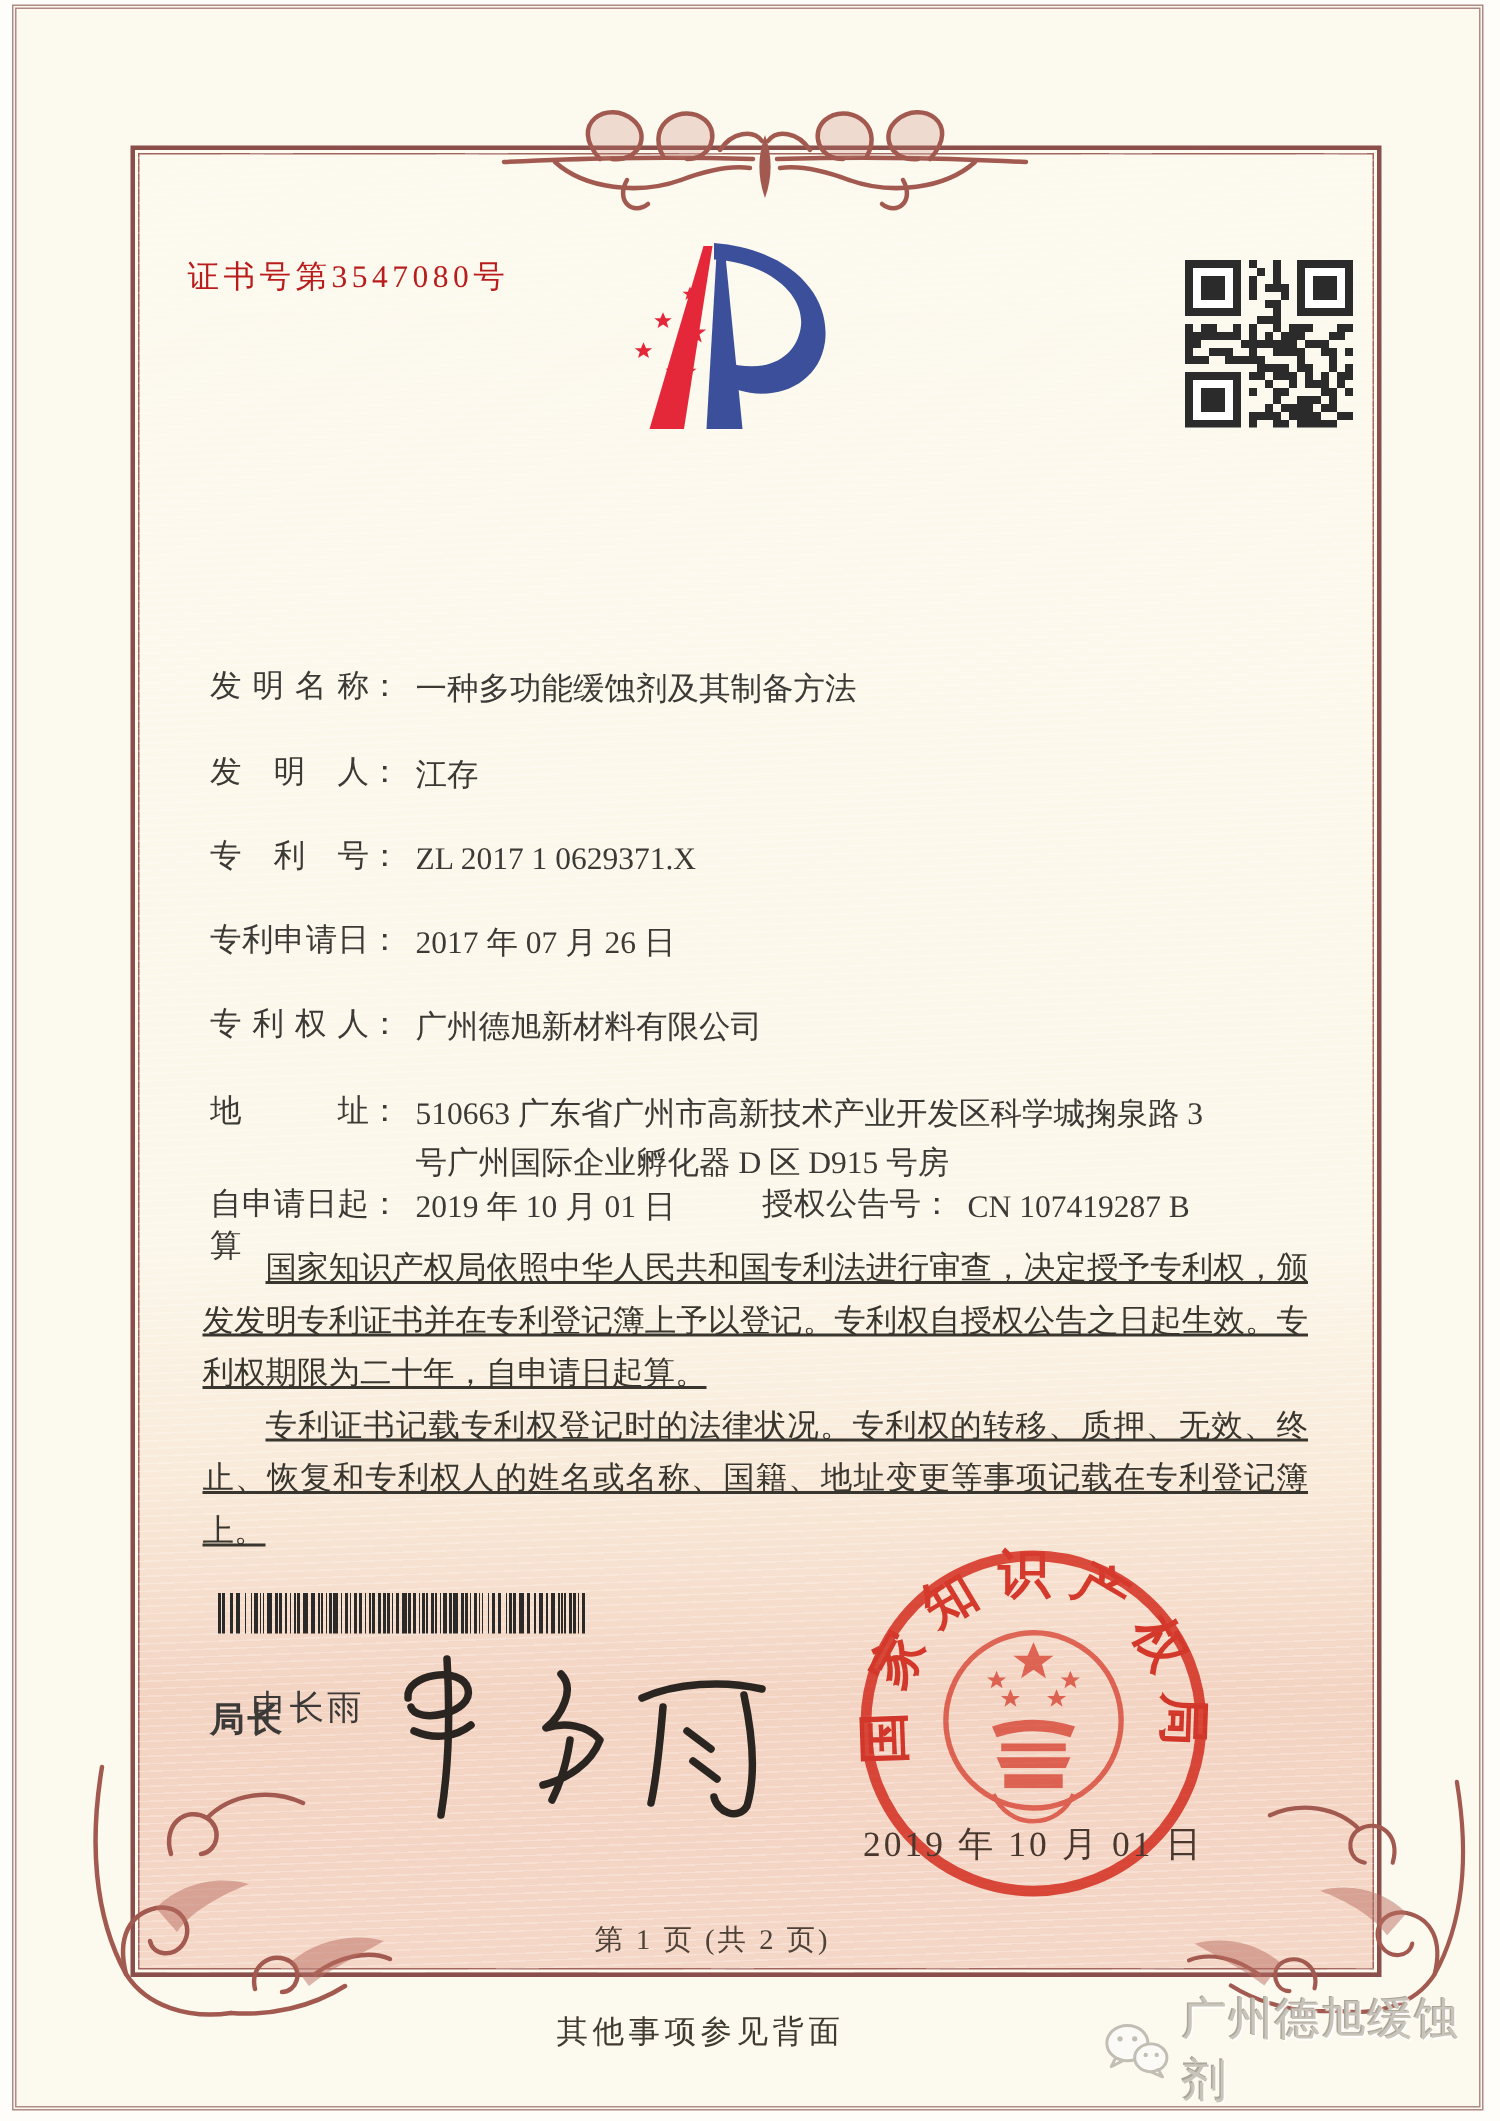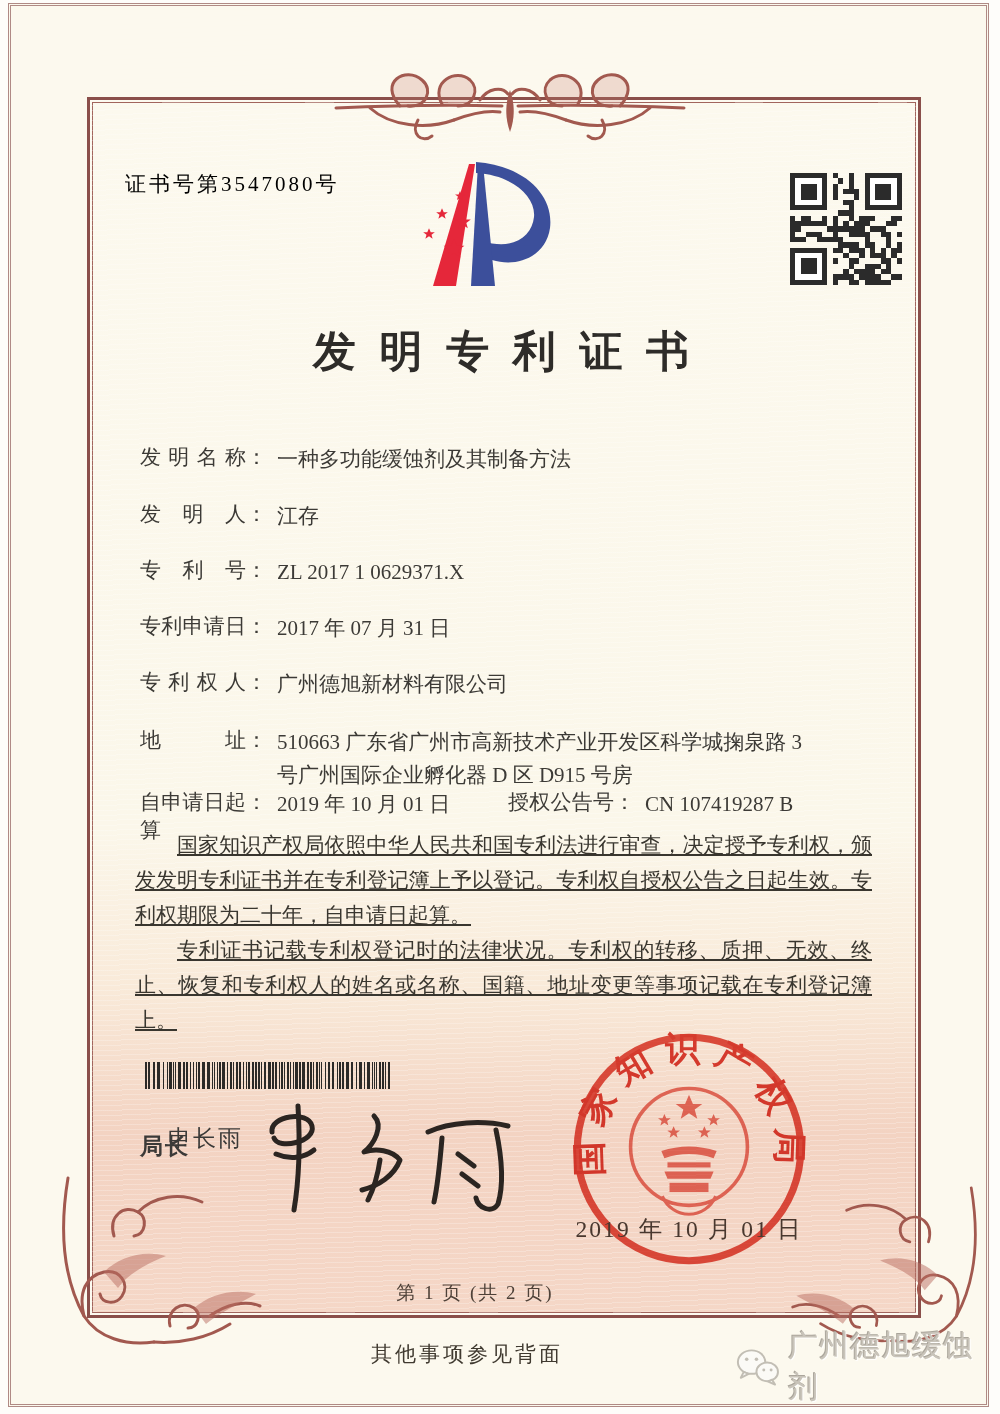--- a/index.html
+++ b/index.html
@@ -8,21 +8,21 @@
   .abs{position:absolute;}
   
   .outer-edge{position:absolute;top:3px;left:8px;right:11px;bottom:7px;border:3px double #b08a85;background:#fcf9ee;}
   
   .frame{position:absolute;left:87px;top:97px;width:828px;height:1215px;
          border:3px solid #8a4f4a;
          box-shadow:inset 0 0 0 2px #fdfaf0, inset 0 0 0 3px #a2655d;
          background:linear-gradient(180deg,#fcf9ee 0%,#fbf7ea 60%,#f9ead9 73%,#f3d3c2 85%,#f5d7c7 100%);}
   .frame .waves{position:absolute;inset:0;pointer-events:none;opacity:.28;
          background:repeating-linear-gradient(178deg,rgba(255,255,255,.85) 0 1px,rgba(255,255,255,0) 1px 5px);}
-  .cert-no{left:125px;top:170px;font-size:21px;letter-spacing:3px;color:#000000;}
+  .cert-no{left:125px;top:170px;font-size:21px;letter-spacing:3px;color:#b91c1c;}
   .title{left:87px;top:323px;width:828px;text-align:center;font-size:43px;font-weight:700;
          letter-spacing:.55em;text-indent:.55em;color:#2e2c29;}
   .frow{left:140px;width:740px;font-size:21px;color:#3c3a36;}
   .flabel{display:inline-block;width:106px;text-align:justify;text-align-last:justify;vertical-align:top;}
   .fcolon{vertical-align:top;}
   .fval{display:inline-block;margin-left:10px;vertical-align:top;white-space:pre-line;max-width:600px;line-height:1.55;}
   .pair2{position:absolute;left:368px;top:0;white-space:nowrap;}
   .paras{left:135px;top:828px;width:737px;font-size:21px;line-height:35px;text-align:justify;color:#39362f;text-decoration:underline;}
   .paras p{margin:0;text-indent:2em;}
   .director{left:140px;font-family:"Liberation Sans","DejaVu Sans",sans-serif;
@@ -243,33 +243,32 @@
       <rect x="1" y="1" width="5" height="5" fill="#fff"></rect>
       <rect x="2" y="2" width="3" height="3" fill="#2b2b2b"></rect>
       <rect x="14" y="0" width="7" height="7" fill="#2b2b2b"></rect>
       <rect x="15" y="1" width="5" height="5" fill="#fff"></rect>
       <rect x="16" y="2" width="3" height="3" fill="#2b2b2b"></rect>
       <rect x="0" y="14" width="7" height="7" fill="#2b2b2b"></rect>
       <rect x="1" y="15" width="5" height="5" fill="#fff"></rect>
       <rect x="2" y="16" width="3" height="3" fill="#2b2b2b"></rect>
     </svg>
 
-  <div class="abs title">发明专利证书</div>
 
   <div class="abs frow" style="top:443px;">
     <span class="flabel">发明名称</span><span class="fcolon">：</span><span class="fval">一种多功能缓蚀剂及其制备方法</span>
   </div>
   <div class="abs frow" style="top:500px;">
     <span class="flabel">发明人</span><span class="fcolon">：</span><span class="fval">江存</span>
   </div>
   <div class="abs frow" style="top:556px;">
     <span class="flabel">专利号</span><span class="fcolon">：</span><span class="fval">ZL 2017 1 0629371.X</span>
   </div>
   <div class="abs frow" style="top:612px;">
-    <span class="flabel">专利申请日</span><span class="fcolon">：</span><span class="fval">2017 年 07 月 31 日</span>
+    <span class="flabel">专利申请日</span><span class="fcolon">：</span><span class="fval">2017 年 07 月 26 日</span>
   </div>
   <div class="abs frow" style="top:668px;">
     <span class="flabel">专利权人</span><span class="fcolon">：</span><span class="fval">广州德旭新材料有限公司</span>
   </div>
   <div class="abs frow" style="top:726px;">
     <span class="flabel">地址</span><span class="fcolon">：</span><span class="fval">510663 广东省广州市高新技术产业开发区科学城掬泉路 3
 号广州国际企业孵化器 D 区 D915 号房</span>
   </div>
   <div class="abs frow" style="top:788px;">
     <span class="flabel">自申请日起算</span><span class="fcolon">：</span><span class="fval">2019 年 10 月 01 日</span>

